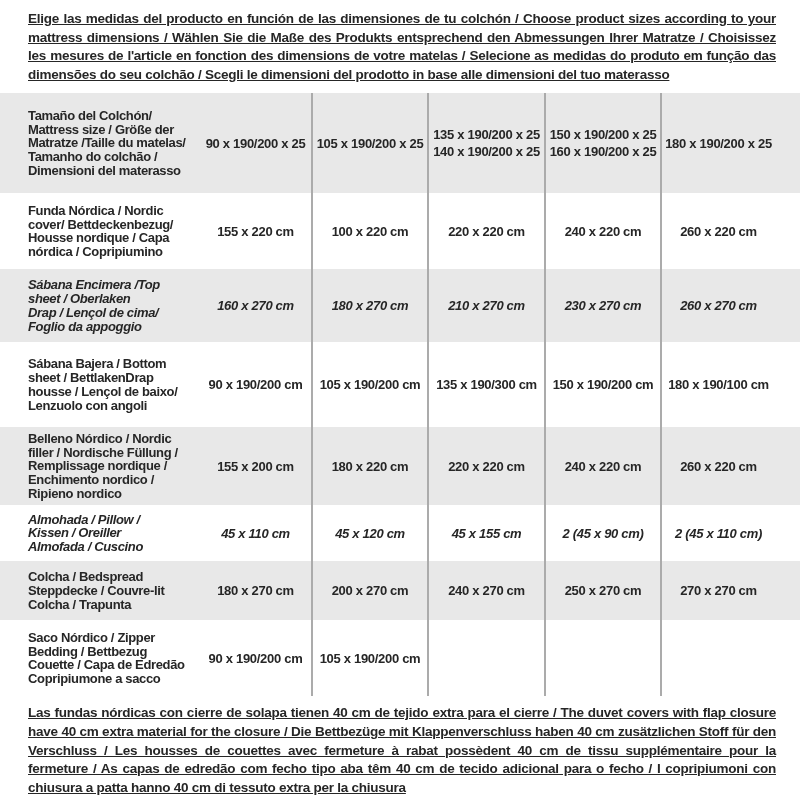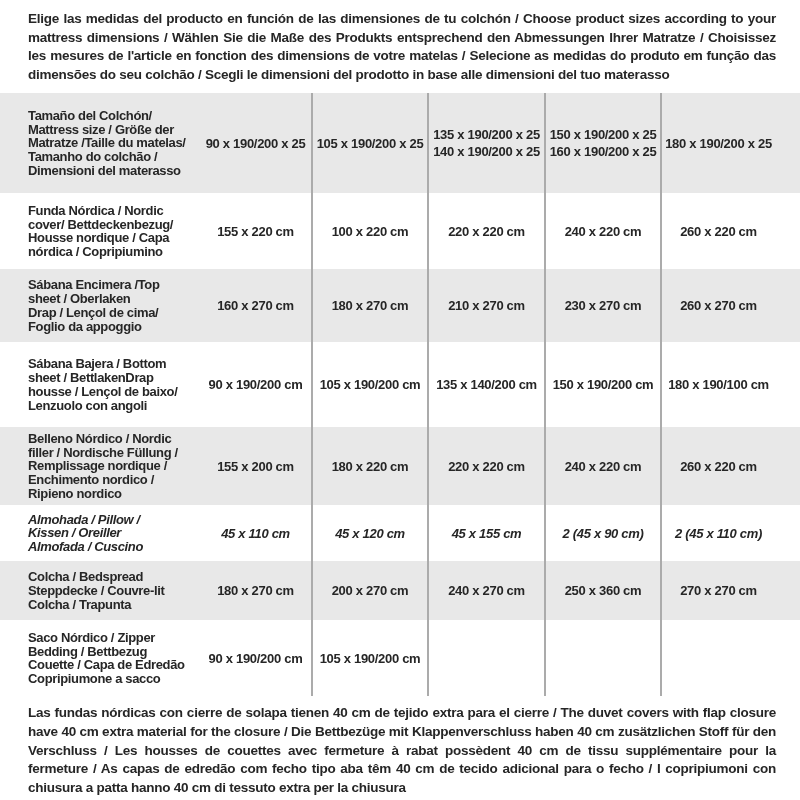--- a/index.html
+++ b/index.html
@@ -16,20 +16,21 @@
     font-weight:700;color:var(--text);
     overflow:hidden;
   }
   .note{
     margin:0;
     padding:10px 24px 0 28px;
     font-size:13.5px;
     line-height:18.6px;
     text-align:justify;
     letter-spacing:-0.25px;
+    text-decoration:underline;
   }
   table{
     width:800px;
     margin-top:9px;
     border-collapse:collapse;
     table-layout:fixed;
   }
   col.c-label{width:200px;}
   col.c1{width:112px;}
   col.c2{width:116px;}
@@ -50,21 +51,21 @@
     text-align:center;
     font-size:13px;
     line-height:17px;
     letter-spacing:-0.3px;
     white-space:pre-line;
   }
   td.val.last{padding-right:26px;}
   td.sep{border-left:2px solid var(--divider);}
   tr:nth-child(1){height:100px;}
   tr:nth-child(2){height:76px;border-radius:12px;}
-  tr:nth-child(3){height:73px;}
+  tr:nth-child(3){height:73px;font-style:italic;}
   tr:nth-child(4){height:85px;}
   tr:nth-child(5){height:78px;}
   tr:nth-child(6){height:56px;font-style:italic;}
   tr:nth-child(7){height:59px;}
   tr:nth-child(8){height:76px;}
   .note.outro{padding-top:8px;}
 </style>
 </head>
 <body>
 
@@ -122,21 +123,21 @@
       <td class="val sep last">260 x 270 cm</td>
     </tr>
 
     <tr class="plain">
       <td class="lbl">Sábana Bajera / Bottom
 sheet / BettlakenDrap
 housse / Lençol de baixo/
 Lenzuolo con angoli</td>
       <td class="val">90 x 190/200 cm</td>
       <td class="val sep">105 x 190/200 cm</td>
-      <td class="val sep">135 x 140/200 cm</td>
+      <td class="val sep">135 x 190/300 cm</td>
       <td class="val sep">150 x 190/200 cm</td>
       <td class="val sep last">180 x 190/100 cm</td>
     </tr>
 
     <tr class="stripe">
       <td class="lbl">Belleno Nórdico / Nordic
 filler / Nordische Füllung /
 Remplissage nordique /
 Enchimento nordico /
 Ripieno nordico</td>
@@ -158,21 +159,21 @@
       <td class="val sep last">2 (45 x 110 cm)</td>
     </tr>
 
     <tr class="stripe">
       <td class="lbl">Colcha / Bedspread
 Steppdecke / Couvre-lit
 Colcha / Trapunta</td>
       <td class="val">180 x 270 cm</td>
       <td class="val sep">200 x 270 cm</td>
       <td class="val sep">240 x 270 cm</td>
-      <td class="val sep">250 x 360 cm</td>
+      <td class="val sep">250 x 270 cm</td>
       <td class="val sep last">270 x 270 cm</td>
     </tr>
 
     <tr class="plain">
       <td class="lbl">Saco Nórdico / Zipper
 Bedding / Bettbezug
 Couette  / Capa de Edredão
 Copripiumone a sacco</td>
       <td class="val">90 x 190/200 cm</td>
       <td class="val sep">105 x 190/200 cm</td>

